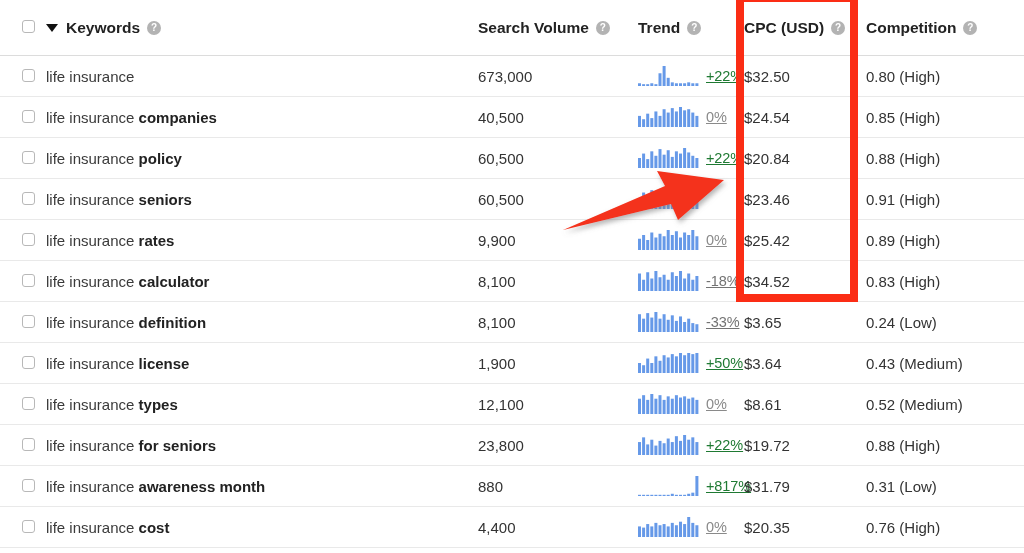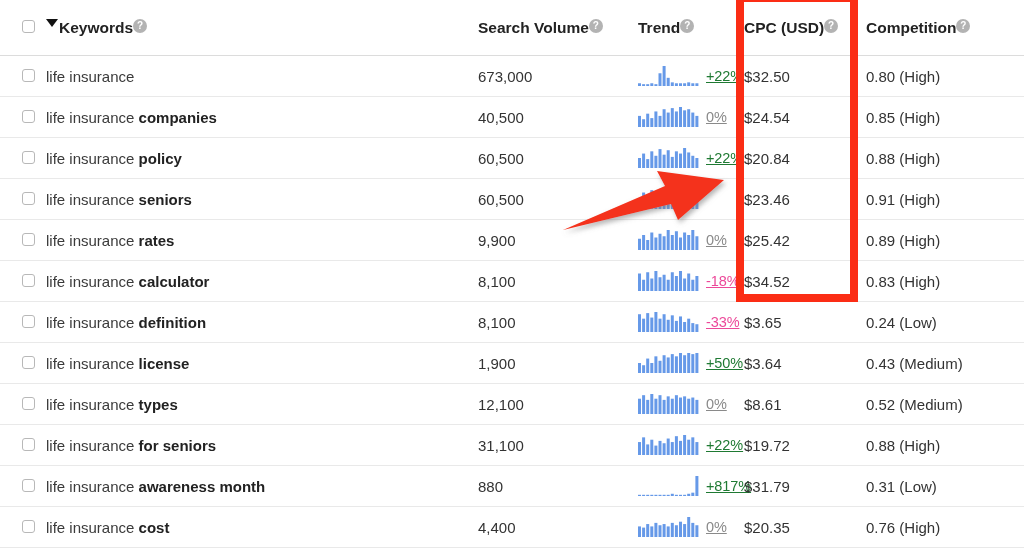--- a/index.html
+++ b/index.html
@@ -36,20 +36,22 @@
   }
   th.col-check  { width: 46px;  }
   th.col-kw     { width: 432px; }
   th.col-vol    { width: 160px; }
   th.col-trend  { width: 106px; }
   th.col-cpc    { width: 122px; }
   th.col-comp   { width: 158px; }
 
   .hdr-inner {
     display: flex;
+    align-items: center;
+    gap: 7px;
   }
 
   
   .checkbox {
     width: 13px;
     height: 13px;
     border: 1px solid #b8b8b8;
     border-radius: 3px;
     background: #ffffff;
     box-sizing: border-box;
@@ -110,21 +112,21 @@
   .spark {
     display: block;
     flex: none;
   }
   .pct {
     font-size: 14.5px;
     text-decoration: underline;
     letter-spacing: -0.1px;
   }
   .pct.up   { color: #1f7a33; text-decoration: underline; }
-  .pct.down { color: #ec4899; }
+  .pct.down { color: #737373; }
   .pct.flat { color: #8a8a8a; }
 
   
   #annotations {
     position: absolute;
     left: 0; top: 0;
     width: 1024px; height: 553px;
     pointer-events: none;
   }
   #highlight-box {
@@ -455,21 +457,21 @@
             </span>
             <span class="pct flat">0%</span>
           </span>
         </td>
         <td class="cell-cpc">$8.61</td>
         <td class="cell-comp">0.52 (Medium)</td>
       </tr>
       <tr>
         <td class="cell-check"><span class="checkbox"></span></td>
         <td class="cell-kw"><span class="kw-base">life insurance </span><span class="kw-mod">for seniors</span></td>
-        <td class="cell-vol">31,100</td>
+        <td class="cell-vol">23,800</td>
         <td class="cell-trend">
           <span class="trend-wrap">
             <span>
               <svg class="spark" width="62" height="20" viewBox="0 0 62 20">
                 <rect x="0.00" y="7.06" width="3" height="12.94" fill="#6699e8"></rect>
                 <rect x="4.10" y="2.35" width="3" height="17.65" fill="#6699e8"></rect>
                 <rect x="8.20" y="9.41" width="3" height="10.59" fill="#6699e8"></rect>
                 <rect x="12.30" y="4.71" width="3" height="15.29" fill="#6699e8"></rect>
                 <rect x="16.40" y="10.59" width="3" height="9.41" fill="#6699e8"></rect>
                 <rect x="20.50" y="5.88" width="3" height="14.12" fill="#6699e8"></rect>

